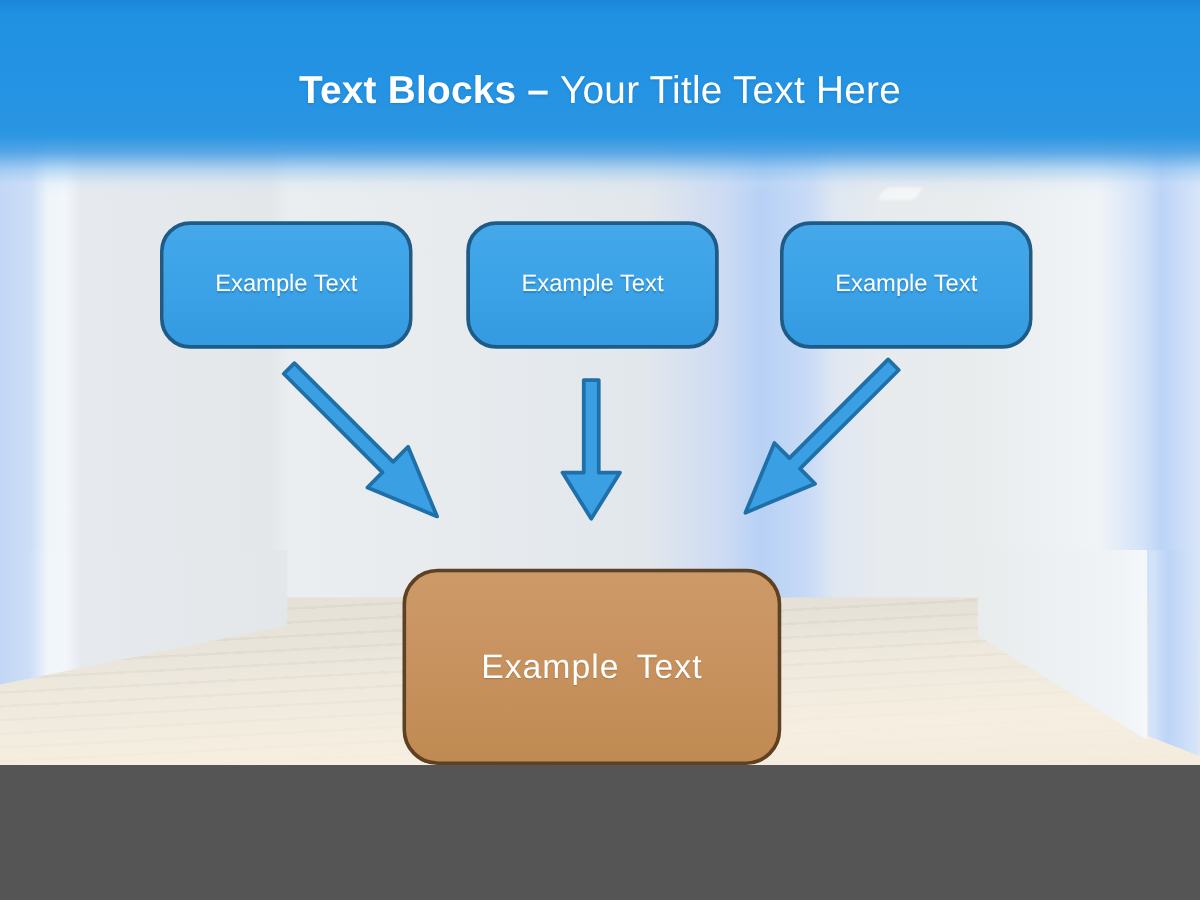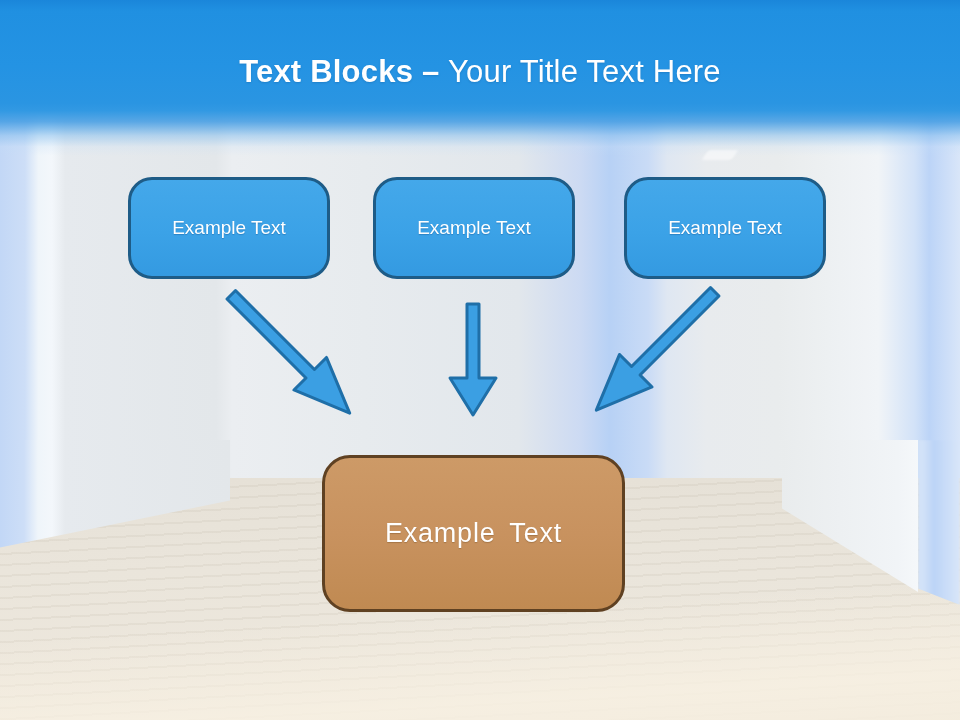--- a/index.html
+++ b/index.html
@@ -1,17 +1,17 @@
 <!DOCTYPE html>
 <html style="--header-blue: #2493E3; --block-fill: #3BA2E7; --block-border: #1E5C87; --arrow-fill: #3B9FE3; --arrow-border: #1F6FA8; --result-fill: #C8925F; --result-border: #5F4122; --text-color: #FFFFFF;"><head>
 <meta charset="utf-8">
 <style>
   html,body { margin:0; padding:0; background:#555; }
   .slide {
-    position:relative; width:960px; height:720px; overflow:hidden;
+    position:relative; width:960px; height:612px; overflow:hidden;
     font-family:"Liberation Sans", sans-serif;
     background:#e6eaee;
   }
   .slide * { box-sizing:border-box; }
 
   
   .bg-walls {
     position:absolute; left:0; right:0; top:96px; height:390px;
     background:linear-gradient(90deg,
       #c2d7f6 0%, #cddef7 2.6%, #eff5fa 4.0%, #f3f7fb 5.4%, #e6eaee 6.8%,

